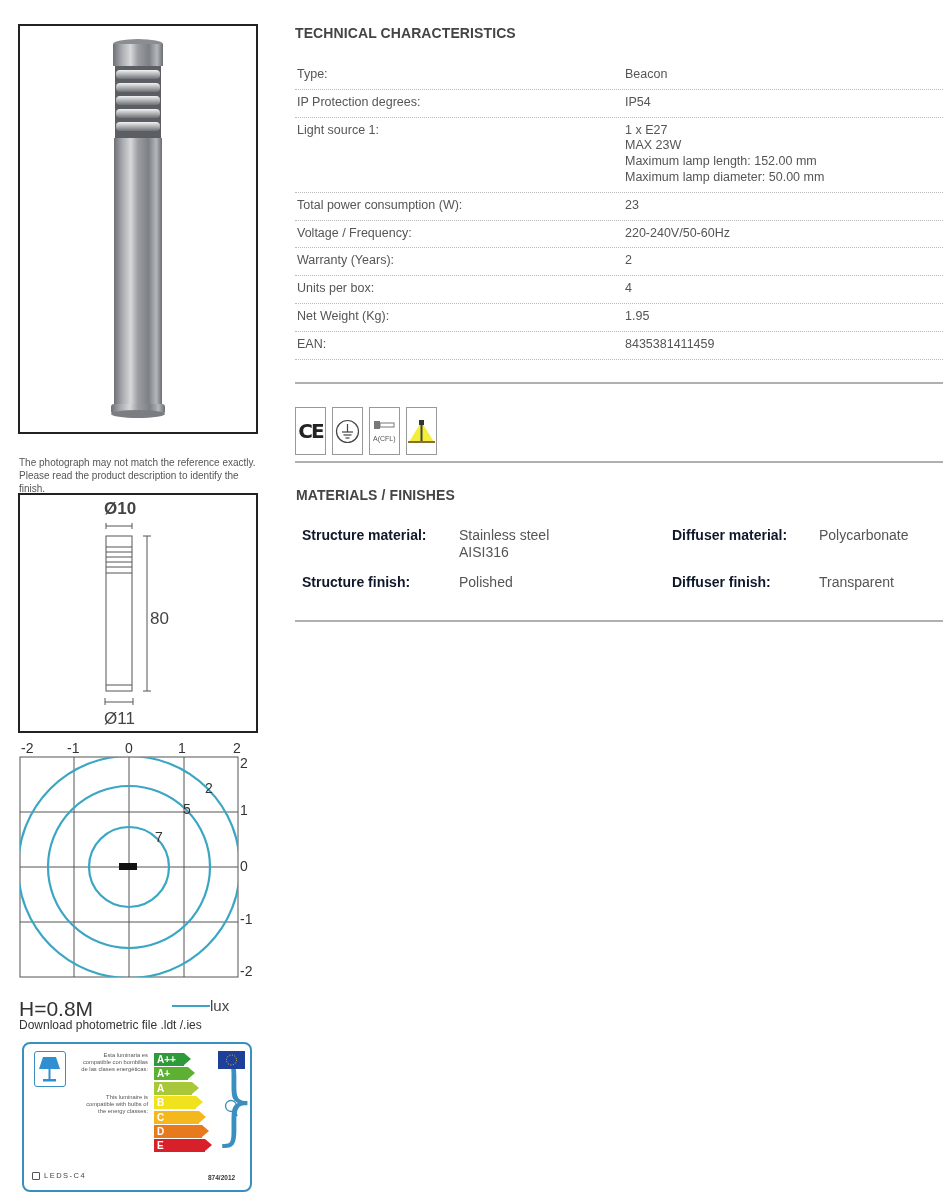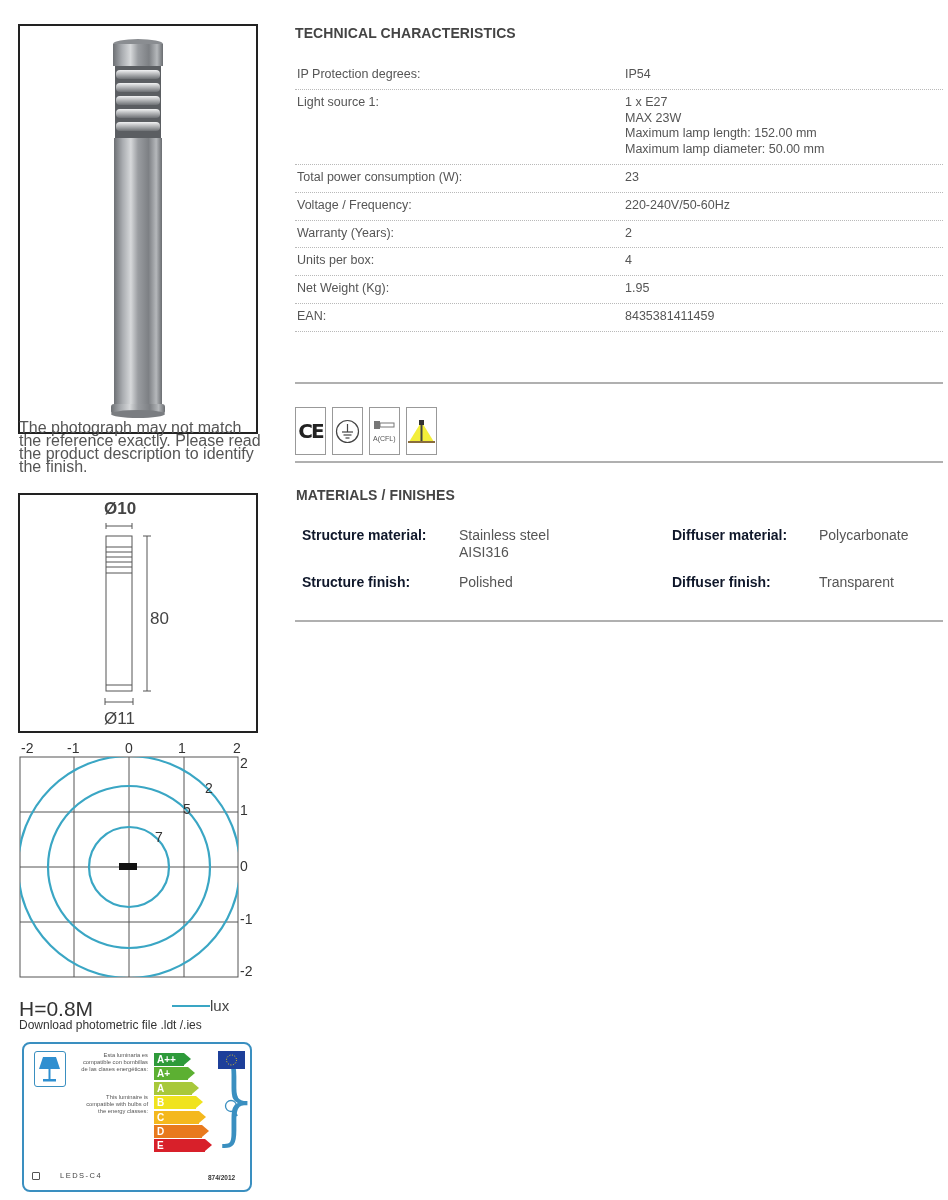--- a/index.html
+++ b/index.html
@@ -6,22 +6,22 @@
   html, body { width: 948px; height: 1200px; background: #ffffff; overflow: hidden; }
   body { position: relative; font-family: "Liberation Sans", sans-serif; color: #555; }
 
   
   .photo-frame {
     position: absolute; left: 18px; top: 24px; width: 240px; height: 410px;
     border: 2px solid #222; background: #fff;
   }
   .photo-frame svg { position: absolute; left: 0; top: 0; }
   .photo-caption {
-    position: absolute; left: 19px; top: 421px; width: 245px;
-    font-size: 16px; line-height: 13px; color: #555;
+    position: absolute; left: 19px; top: 456px; width: 245px;
+    font-size: 10px; line-height: 13px; color: #555;
   }
 
   .dim-frame {
     position: absolute; left: 18px; top: 493px; width: 240px; height: 240px;
     border: 2px solid #222; background: #fff;
   }
   .dim-label { position: absolute; font-size: 17px; color: #444; }
   .dim-top { left: 84px; top: 4px; font-weight: bold; }
   .dim-bottom { left: 84px; top: 214px; }
   .dim-height { left: 130px; top: 114px; }
@@ -69,21 +69,21 @@
     position: absolute; left: 182px; top: 5px; font-size: 96px; line-height: 100px;
     color: #3a8fc0; font-family: "DejaVu Sans", sans-serif; font-weight: 200;
   }
   .eu-flag {
     position: absolute; left: 194px; top: 7px; width: 27px; height: 18px;
     background: #1e3f9a;
   }
   .bulb-icon { position: absolute; left: 199px; top: 55px; }
   .brand-logo {
     position: absolute; left: 8px; top: 127px; font-size: 7.5px; letter-spacing: 1.5px;
-    color: #444; display: flex; align-items: center; gap: 20px;
+    color: #444; display: flex; align-items: center; gap: 4px;
   }
   .brand-logo .sq { width: 8px; height: 8px; border: 1.5px solid #555; border-radius: 1px; display: inline-block; }
   .regulation {
     position: absolute; left: 184px; top: 130px; font-size: 6.5px; color: #333; font-weight: bold;
   }
 
   
   .section-title {
     position: absolute; font-size: 14px; font-weight: bold; color: #444; letter-spacing: 0.1px;
   }
@@ -271,20 +271,26 @@
     <span class="sq"></span>
     <span>LEDS-C4</span>
   </div>
   <div class="regulation">874/2012</div>
 </div>
 
 <h2 class="section-title tech-title">TECHNICAL CHARACTERISTICS</h2>
 
 <div class="spec-table">
   <div class="spec-row">
+    <div class="k">Type:</div>
+    <div class="v">
+        <div>Beacon</div>
+      </div>
+  </div>
+  <div class="spec-row">
     <div class="k">IP Protection degrees:</div>
     <div class="v">
         <div>IP54</div>
       </div>
   </div>
   <div class="spec-row">
     <div class="k">Light source 1:</div>
     <div class="v">
       <div>1 x E27</div>
       <div>MAX 23W</div>

